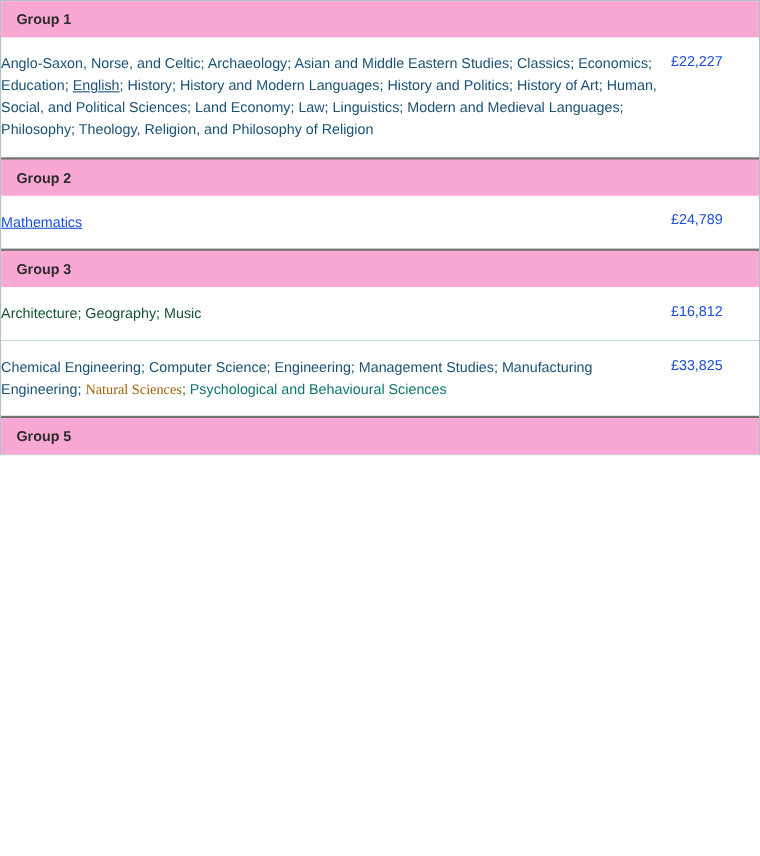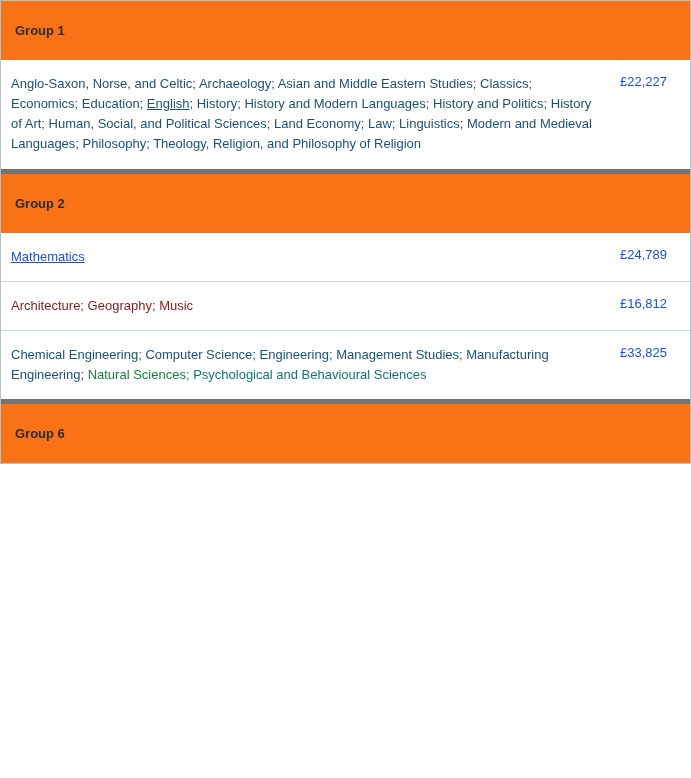--- a/index.html
+++ b/index.html
@@ -20,30 +20,30 @@
       border: 1px solid #b0c4c4;
       border-collapse: collapse;
     }
 
     table {
       width: 100%;
       border-collapse: collapse;
     }
 
     .group-header td {
-      background-color: #f97316;
+      background-color: #f9a8d4;
       color: #2c2c2c;
       font-weight: bold;
-      padding: 22px 14px;
+      padding: 9px 14px;
       font-size: 13px;
       margin-top: 23px;
     }
 
     .data-row td {
-      padding: 14px 10px;
+      padding: 14px 0;
       vertical-align: top;
       border-bottom: 1px solid #c8d8d8;
     }
 
     .data-row td:first-child {
       color: #1a5276;
       line-height: 1.55;
     }
 
     .data-row td:last-child {
@@ -51,21 +51,21 @@
       color: #1d4ed8;
       text-align: left;
       min-width: 80px;
     }
 
     tr.group-header + tr.data-row td {
       border-top: none;
     }
 
     .group-header {
-      border-top: 5px solid #737373;
+      border-top: 2px solid #737373;
     }
 
     table tr:first-child.group-header {
       border-top: none;
     }
   </style>
 </head>
 <body>
 
 <div class="table-container">
@@ -85,32 +85,35 @@
     <tr class="group-header">
       <td colspan="2">Group 2</td>
     </tr>
     <tr class="data-row">
       <td>
         <span style="color:#1d4ed8; text-decoration:underline;">Mathematics</span>
       </td>
       <td>£24,789</td>
     </tr>
 
+    <tr class="group-header">
+      <td colspan="2">Group 3</td>
+    </tr>
     <tr class="data-row">
       <td>
-        <span style="color:#7f1d1d;">Architecture; Geography; Music</span>
+        <span style="color:#14532d;">Architecture; Geography; Music</span>
       </td>
       <td>£16,812</td>
     </tr>
 
     <tr class="data-row">
       <td>
-        <span style="color:#1a5276;">Chemical Engineering; Computer Science; Engineering; Management Studies; Manufacturing Engineering; </span><span style="color:#15803d;">Natural Sciences</span><span style="color:#0f766e;">; Psychological and Behavioural Sciences</span>
+        <span style="color:#1a5276;">Chemical Engineering; Computer Science; Engineering; Management Studies; Manufacturing Engineering; </span><span style="color:#a16207;font-family:Liberation Serif, serif;">Natural Sciences</span><span style="color:#0f766e;">; Psychological and Behavioural Sciences</span>
       </td>
       <td>£33,825</td>
     </tr>
 
     <tr class="group-header">
-      <td colspan="2">Group 6</td>
+      <td colspan="2">Group 5</td>
     </tr>
   </tbody>
     </table>
 </div>
 
 </body></html>

